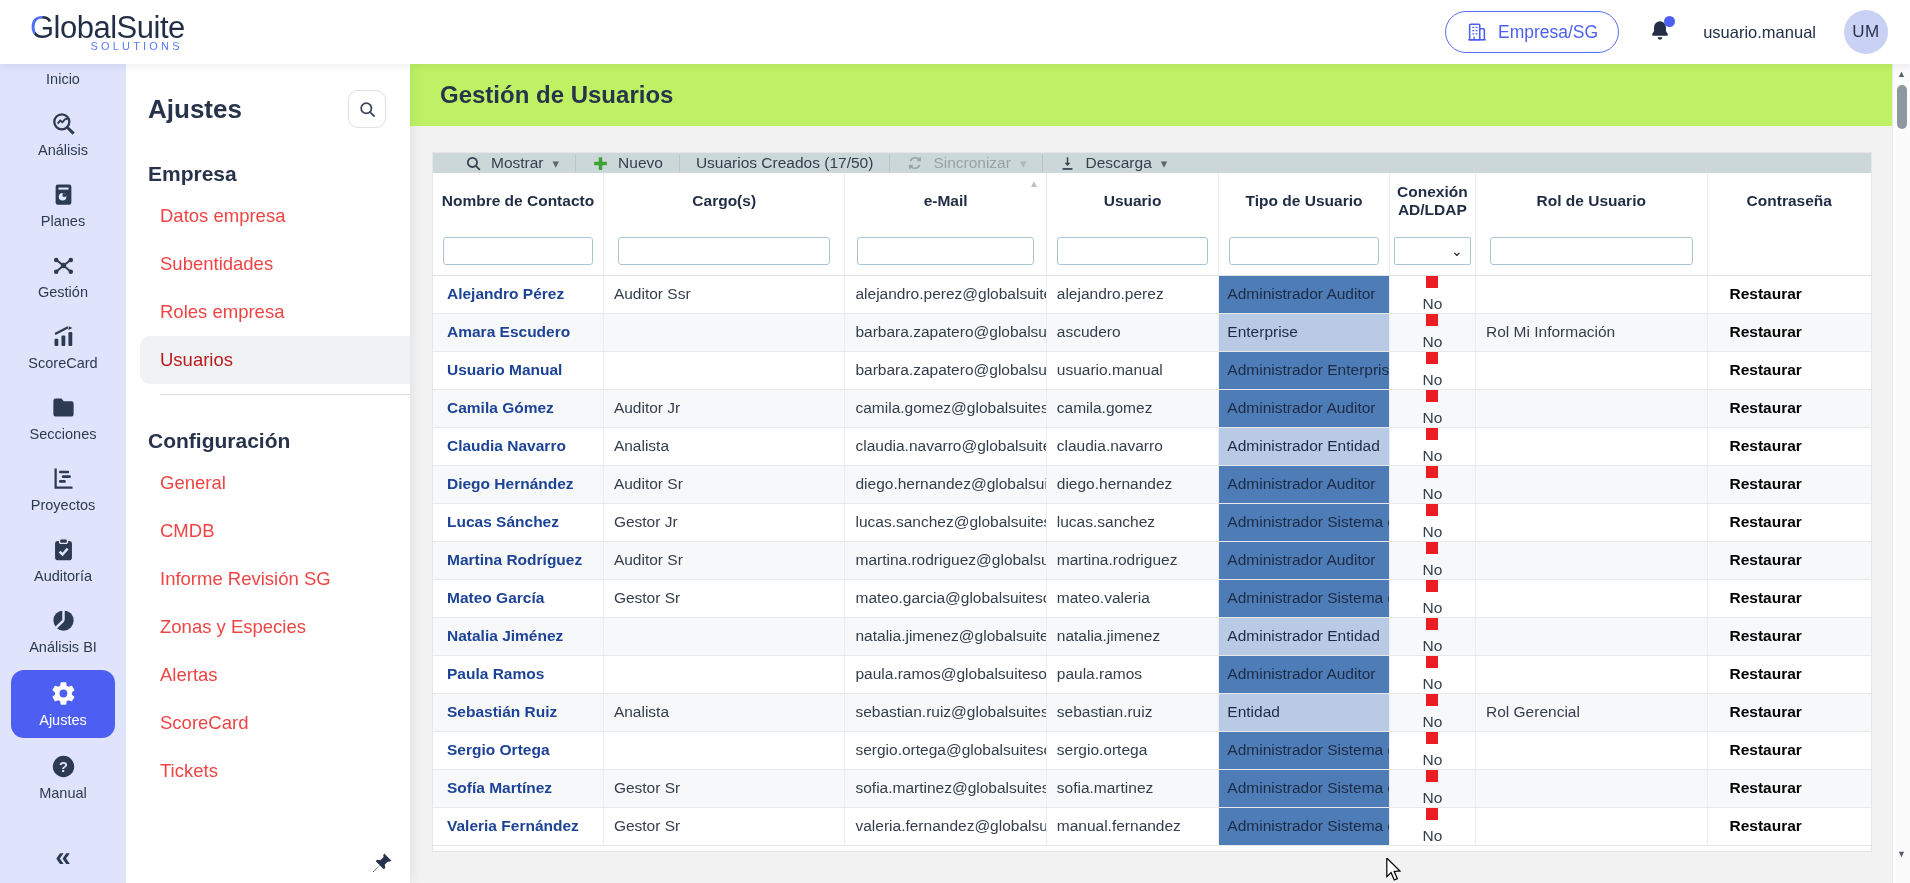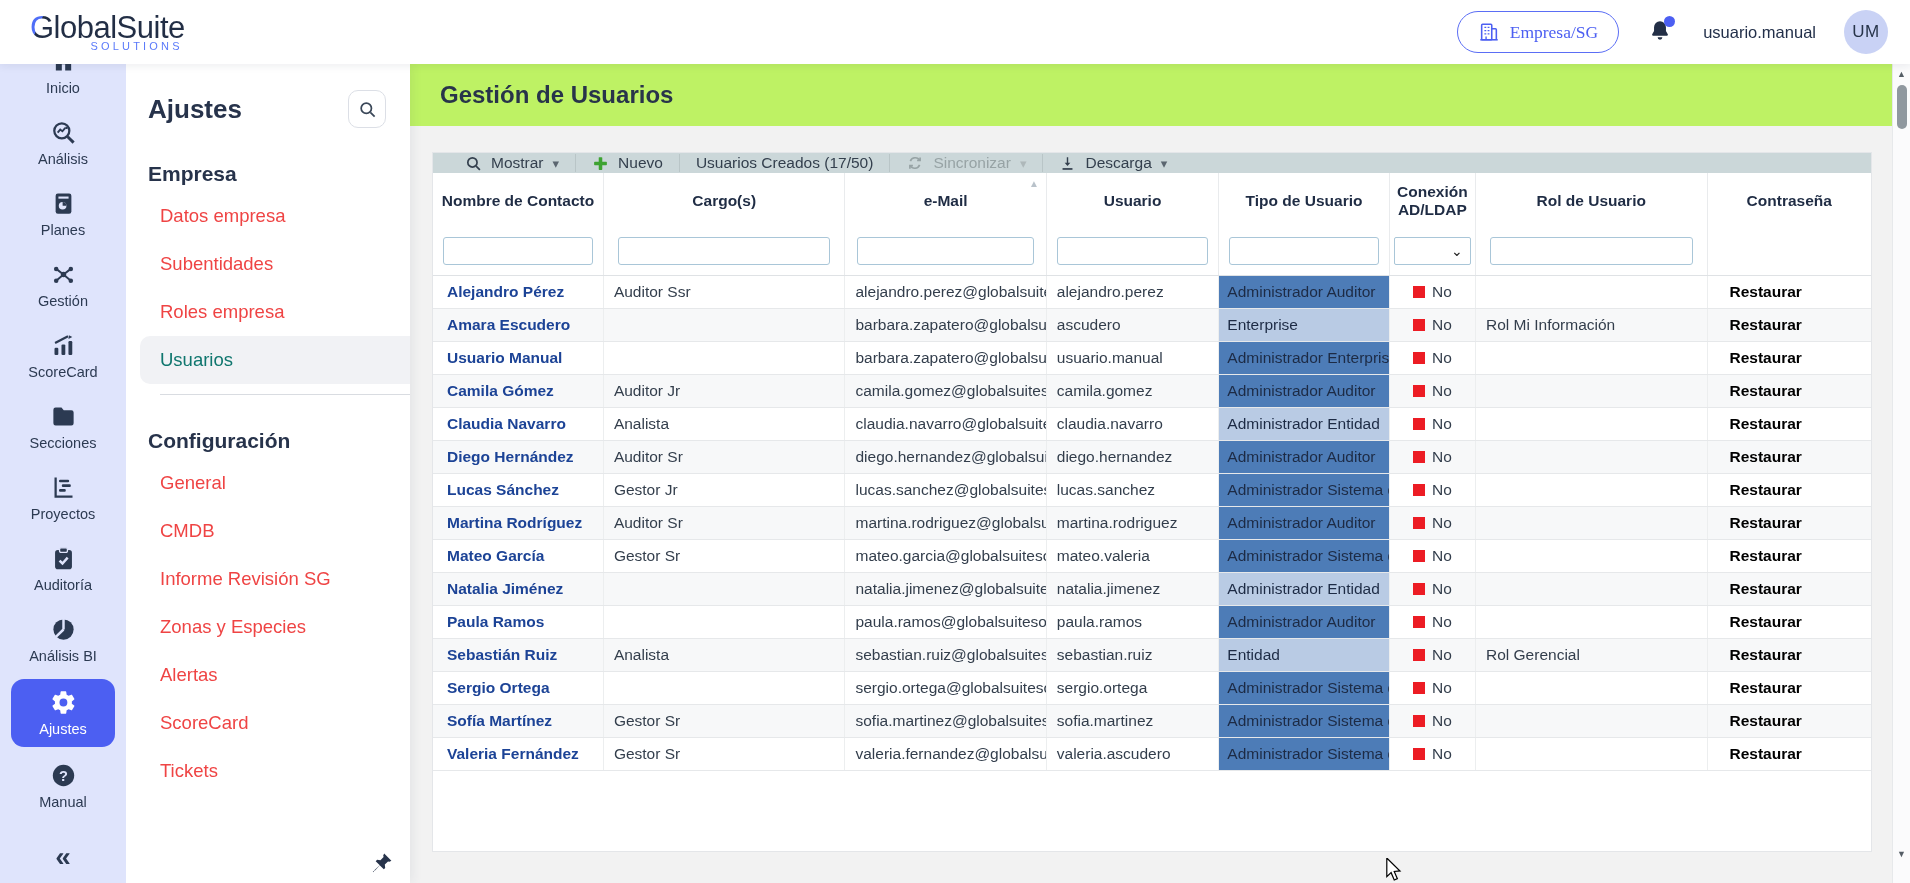--- a/index.html
+++ b/index.html
@@ -10,29 +10,29 @@
   #topbar { position:absolute; left:0; top:0; width:1910px; height:64px; background:#ffffff;
             box-shadow:0 2px 8px rgba(30,40,70,.08); z-index:30; display:flex; align-items:center; }
   #logo { margin-left:30px; line-height:1; }
   #logo .logo-main { font-size:31px; font-weight:normal; letter-spacing:-0.5px;
         background:linear-gradient(115deg,#4f6ef7 0%,#4f6ef7 9%,#222e45 9.5%,#222e45 100%);
         -webkit-background-clip:text; background-clip:text; color:transparent; }
   #logo .logo-sub { display:block; text-align:right; font-size:11px; letter-spacing:3.2px;
         color:#5b7afa; margin-top:-2px; padding-right:2px; }
   #topbar-right { margin-left:auto; display:flex; align-items:center; gap:28px; padding-right:22px; }
   #company-btn { display:flex; align-items:center; gap:10px; border:1.6px solid #5b6ef5; border-radius:22px;
-        padding:9px 20px; color:#4c5ff2; font-size:17.5px; background:#fff; cursor:pointer;font-family:Liberation Serif, serif; }
+        padding:9px 20px; color:#4c5ff2; font-size:17.5px; background:#fff; cursor:pointer; }
   #bell-wrap { position:relative; width:28px; height:30px; }
   #bell-dot { position:absolute; top:-1px; right:0px; width:11px; height:11px; border-radius:50%; background:#4c5ff2; }
   #username { font-size:16.5px; color:#23304a; }
   #avatar { width:44px; height:44px; border-radius:50%; background:#c9d2f5; color:#27344a;
         display:flex; align-items:center; justify-content:center; font-size:17px; letter-spacing:.5px; }
 
   
-  #rail { position:absolute; left:0; top:56px; bottom:0; width:126px; background:#dfe4fc;
+  #rail { position:absolute; left:0; top:47px; bottom:0; width:126px; background:#dfe4fc;
           display:flex; flex-direction:column; overflow:hidden; z-index:20; }
   #rail-items { display:flex; flex-direction:column; align-items:center; }
   .rail-item { width:110px; height:64px; margin-bottom:7px; display:flex; flex-direction:column;
         align-items:center; justify-content:center; gap:5px; color:#2c3a52; cursor:pointer; flex:none; }
   .rail-item:first-child { margin-top:-16px; }
   .rail-icon { width:27px; height:27px; display:flex; align-items:center; justify-content:center; }
   .rail-icon svg { width:27px; height:27px; }
   .rail-label { font-size:14.5px; }
   .rail-item.active { background:#4c5ff2; border-radius:13px; color:#ffffff; height:68px; width:104px; }
   .rail-collapse { margin-top:auto; text-align:center; font-size:28px; color:#2c3a52;
@@ -40,21 +40,21 @@
 
   
   #panel { position:absolute; left:126px; top:64px; bottom:0; width:284px; background:#ffffff;
            box-shadow:3px 0 10px rgba(40,50,80,.07); z-index:15; }
   #panel-head { display:flex; align-items:center; justify-content:space-between; padding:26px 24px 0 22px; }
   #panel-title { font-size:26px; font-weight:bold; color:#27334b; }
   #panel-search { width:38px; height:38px; border:1px solid #dcdfe6; border-radius:10px; background:#fff;
         display:flex; align-items:center; justify-content:center; cursor:pointer; }
   .panel-section-header { font-size:21px; font-weight:bold; color:#27334b; padding:34px 0 6px 22px; }
   .panel-item { font-size:18.5px; color:#ef4444; padding:13px 0 13px 34px; cursor:pointer; }
-  .panel-item.active { background:#f1f2f5; color:#0f766e; margin-left:14px; border-radius:10px 0 0 10px;
+  .panel-item.active { background:#f1f2f5; color:#b91c1c; margin-left:14px; border-radius:10px 0 0 10px;
         padding-left:20px; }
   .panel-divider { border:none; border-top:1px solid #d9dce1; margin:10px 0 0 34px; }
   #panel-pin { position:absolute; right:16px; bottom:8px; width:24px; height:24px; cursor:pointer; color:#27334b; }
 
   
   #content { position:absolute; left:410px; top:64px; right:18px; bottom:0; background:#f2f2f2; }
   #page-title-band { background:#bef264; height:62px; display:flex; align-items:center; padding-left:30px; }
   #page-title { font-size:24px; color:#28344a; }
   #card { margin:26px 20px 0 22px; background:#ffffff; min-height:700px; border:1px solid #e4e6e9; }
 
@@ -80,21 +80,21 @@
         font-size:14px; padding:0 6px; background:#fff; }
   .filter-select { width:90%; height:28px; border:1px solid #a9c6d8; border-radius:2px; background:#fff;
         display:flex; align-items:center; justify-content:flex-end; padding-right:7px; margin:0 auto;
         color:#222; font-size:14px; cursor:pointer; }
   tbody td { height:33px; font-size:15.5px; color:#333e4c; border-bottom:1px solid #e6e8ea;
         border-right:1px solid #eceeef; padding:0 10px; white-space:nowrap; overflow:hidden; }
   tbody td:last-child { border-right:none; }
   tbody tr:nth-child(even) td { background:#f7f8f9; }
   td.cell-name { font-weight:bold; color:#1c4396; cursor:pointer; padding-left:14px; }
   td.cell-tipo { padding:0 8px; color:#1d2b45; }
-  td.cell-conexion .conexion-wrap { display:flex; align-items:center; justify-content:center; gap:7px; }
+  td.cell-conexion .conexion-wrap { display:flex; align-items:center; justify-content:center; gap:7px;flex-direction:column; }
   .red-square { width:12px; height:12px; background:#ec1c24; display:inline-block; flex:none; }
   td.cell-restaurar { font-weight:bold; color:#000000; cursor:pointer; padding-left:22px; }
 
   
   #scrollbar { position:absolute; right:0; top:64px; bottom:0; width:18px; background:#fbfbfc;
         border-left:1px solid #e7e9eb; z-index:25; }
   #scroll-up { text-align:center; font-size:9px; color:#555e66; padding-top:5px; }
   #scroll-thumb { width:10px; height:44px; border-radius:5px; background:#90989f; margin:6px auto 0; }
   #scroll-down { position:absolute; bottom:24px; width:100%; text-align:center; font-size:9px; color:#555e66; }
 
@@ -580,21 +580,21 @@
                 <span>No</span>
               </span>
             </td>
             <td></td>
             <td class="cell-restaurar">Restaurar</td>
           </tr>
           <tr>
             <td class="cell-name">Valeria Fernández</td>
             <td>Gestor Sr</td>
             <td>valeria.fernandez@globalsuit</td>
-            <td>valeria.ascudero</td>
+            <td>manual.fernandez</td>
             <td class="cell-tipo" style="background: rgb(77, 124, 183);">Administrador Sistema d</td>
             <td class="cell-conexion">
               <span class="conexion-wrap">
                 <span class="red-square"></span>
                 <span>No</span>
               </span>
             </td>
             <td></td>
             <td class="cell-restaurar">Restaurar</td>
           </tr>

